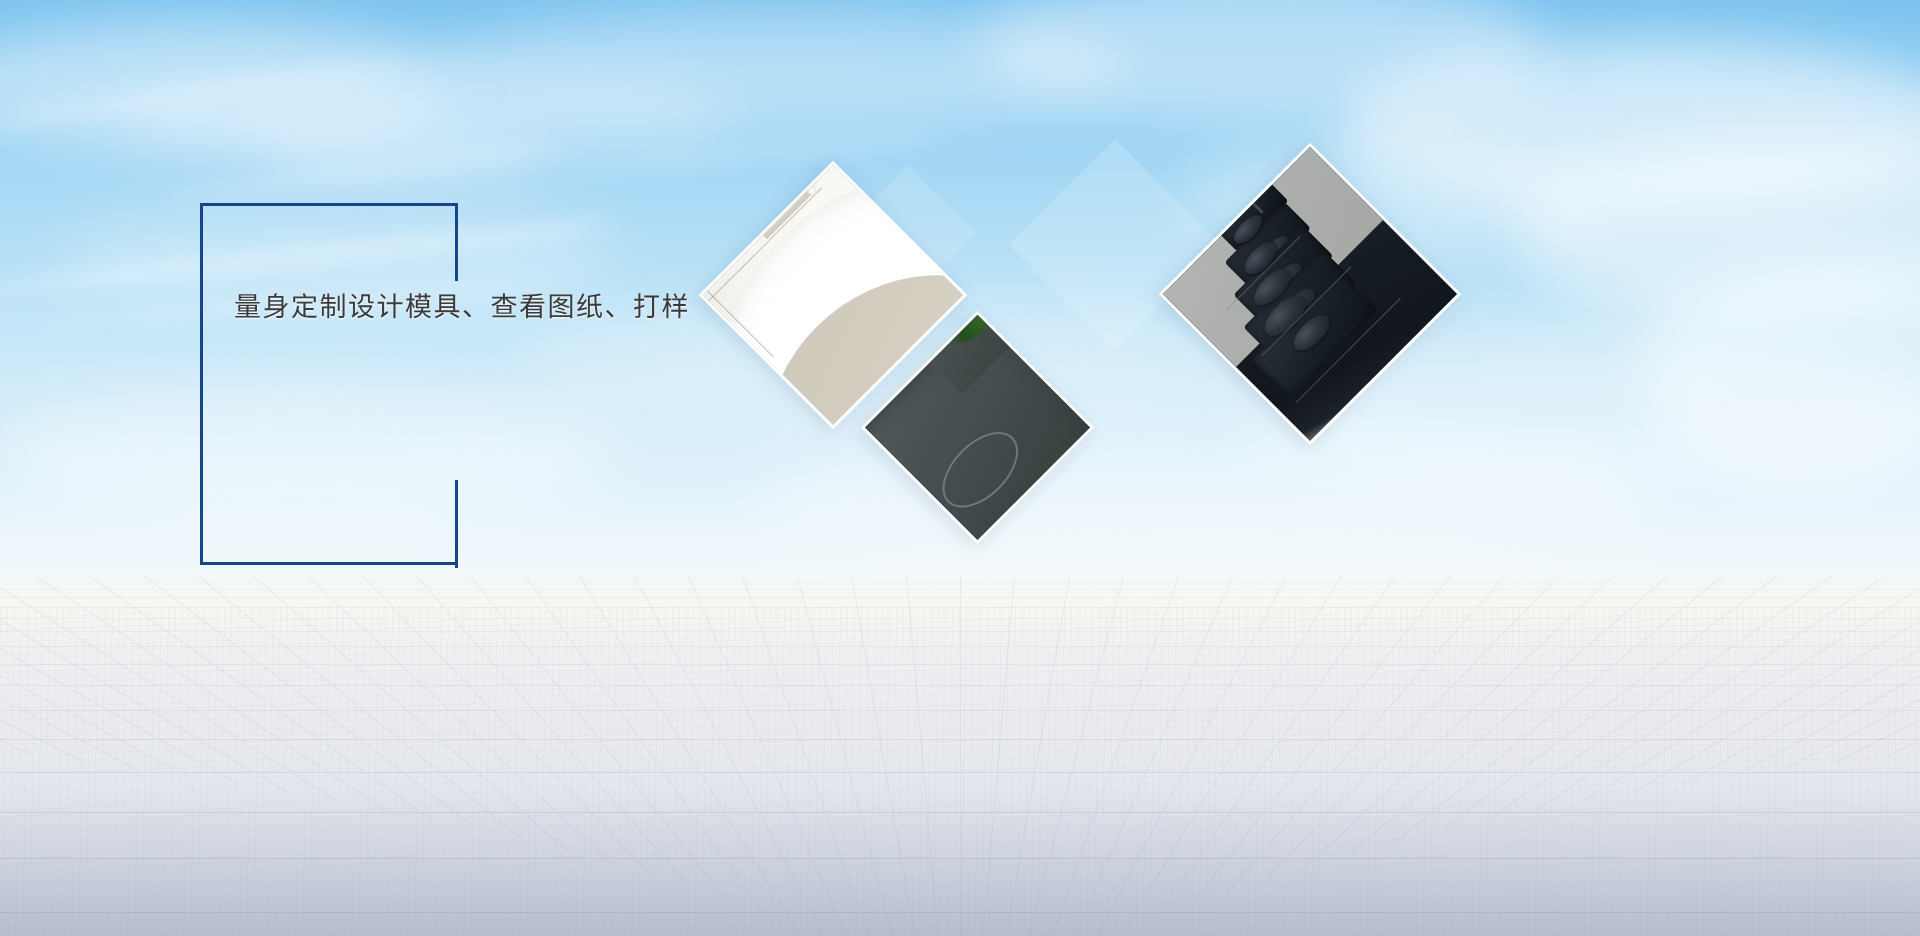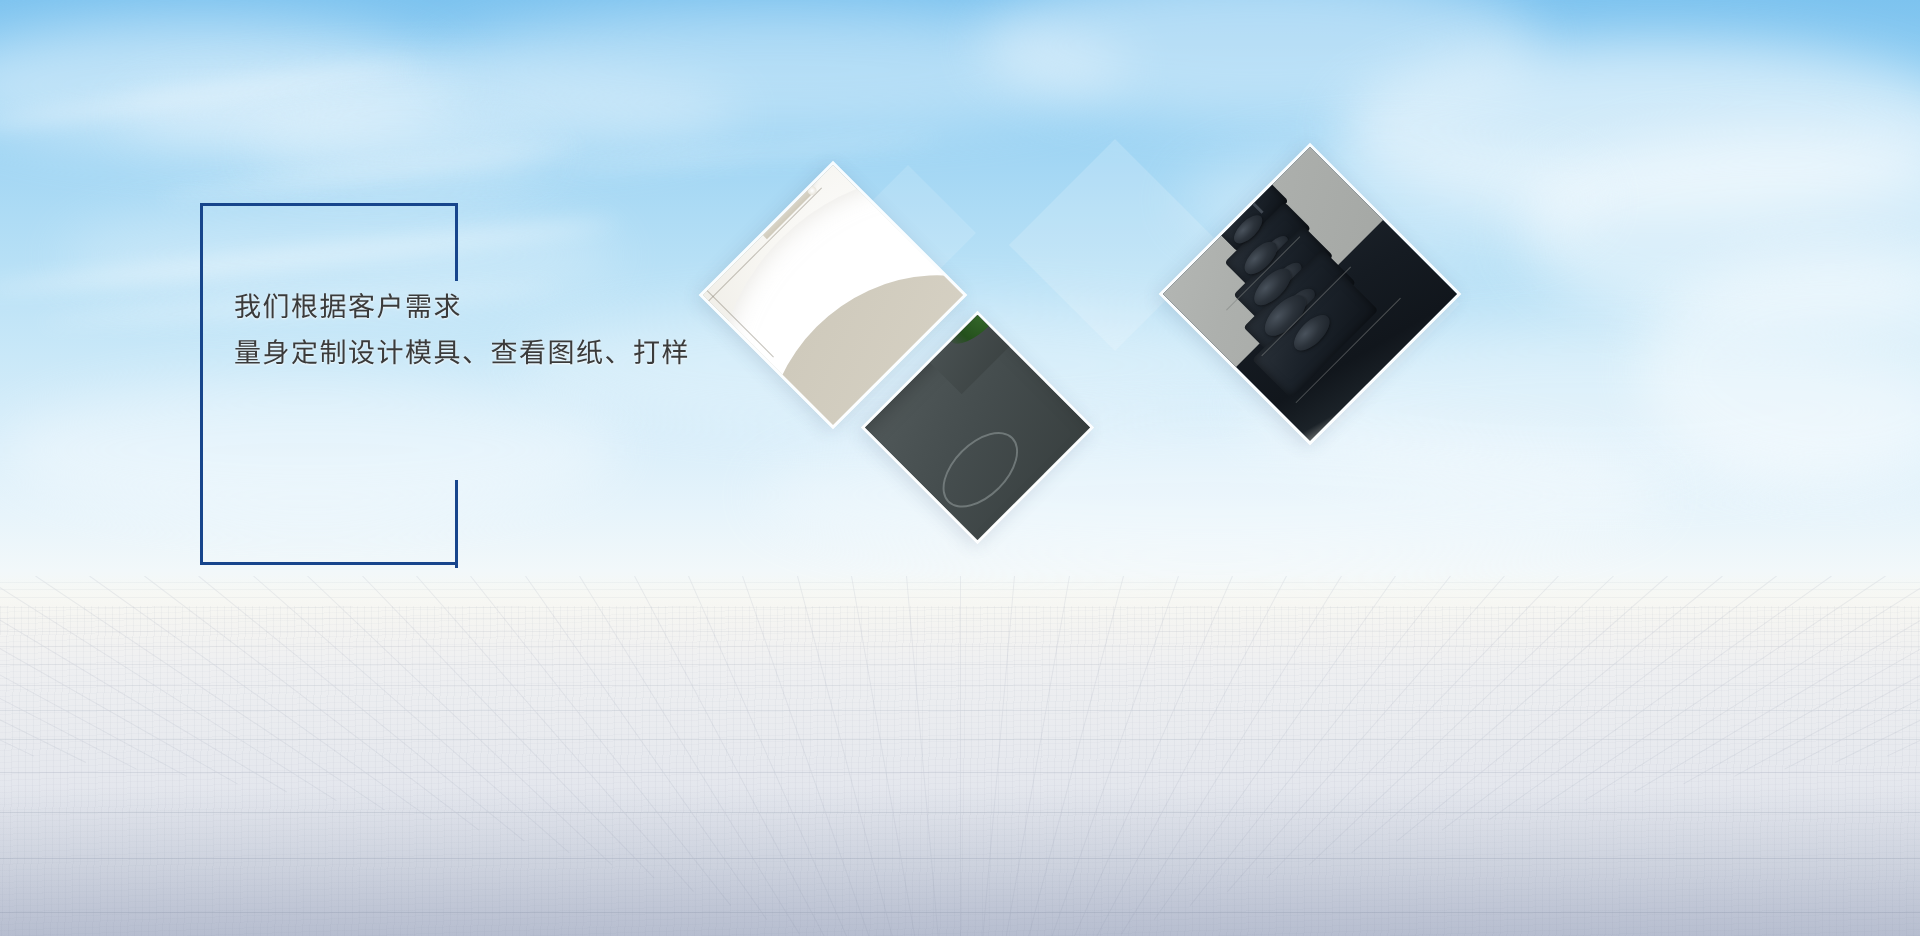--- a/index.html
+++ b/index.html
@@ -413,21 +413,20 @@
   <div class="wm wm2" style="left:860px;  top:185px; width:96px;  height:96px;"></div>
 
   <div class="frame-top-ext"></div>
   <div class="frame-bot-ext"></div>
   <div style="position:absolute;left:200px;top:203px;width:3px;height:362px;background:#17458c;z-index:5;"></div>
   <div class="frame-r-top"></div>
   <div class="frame-r-bot"></div>
 
   <div class="text-block">
     <div class="sub">
-      <div>我们根据客户需求</div>
       <div>量身定制设计模具、查看图纸、打样</div>
     </div>
   </div>
 
   <div class="dia d1">
     <div class="inner">
       <div class="arc"></div>
       <div class="arc2"></div>
       <div class="seam" style="left:6%;  top:10%; width:1px; height:70%;"></div>
       <div class="seam" style="left:2%;  top:34%; width:52%; height:1px;"></div>

